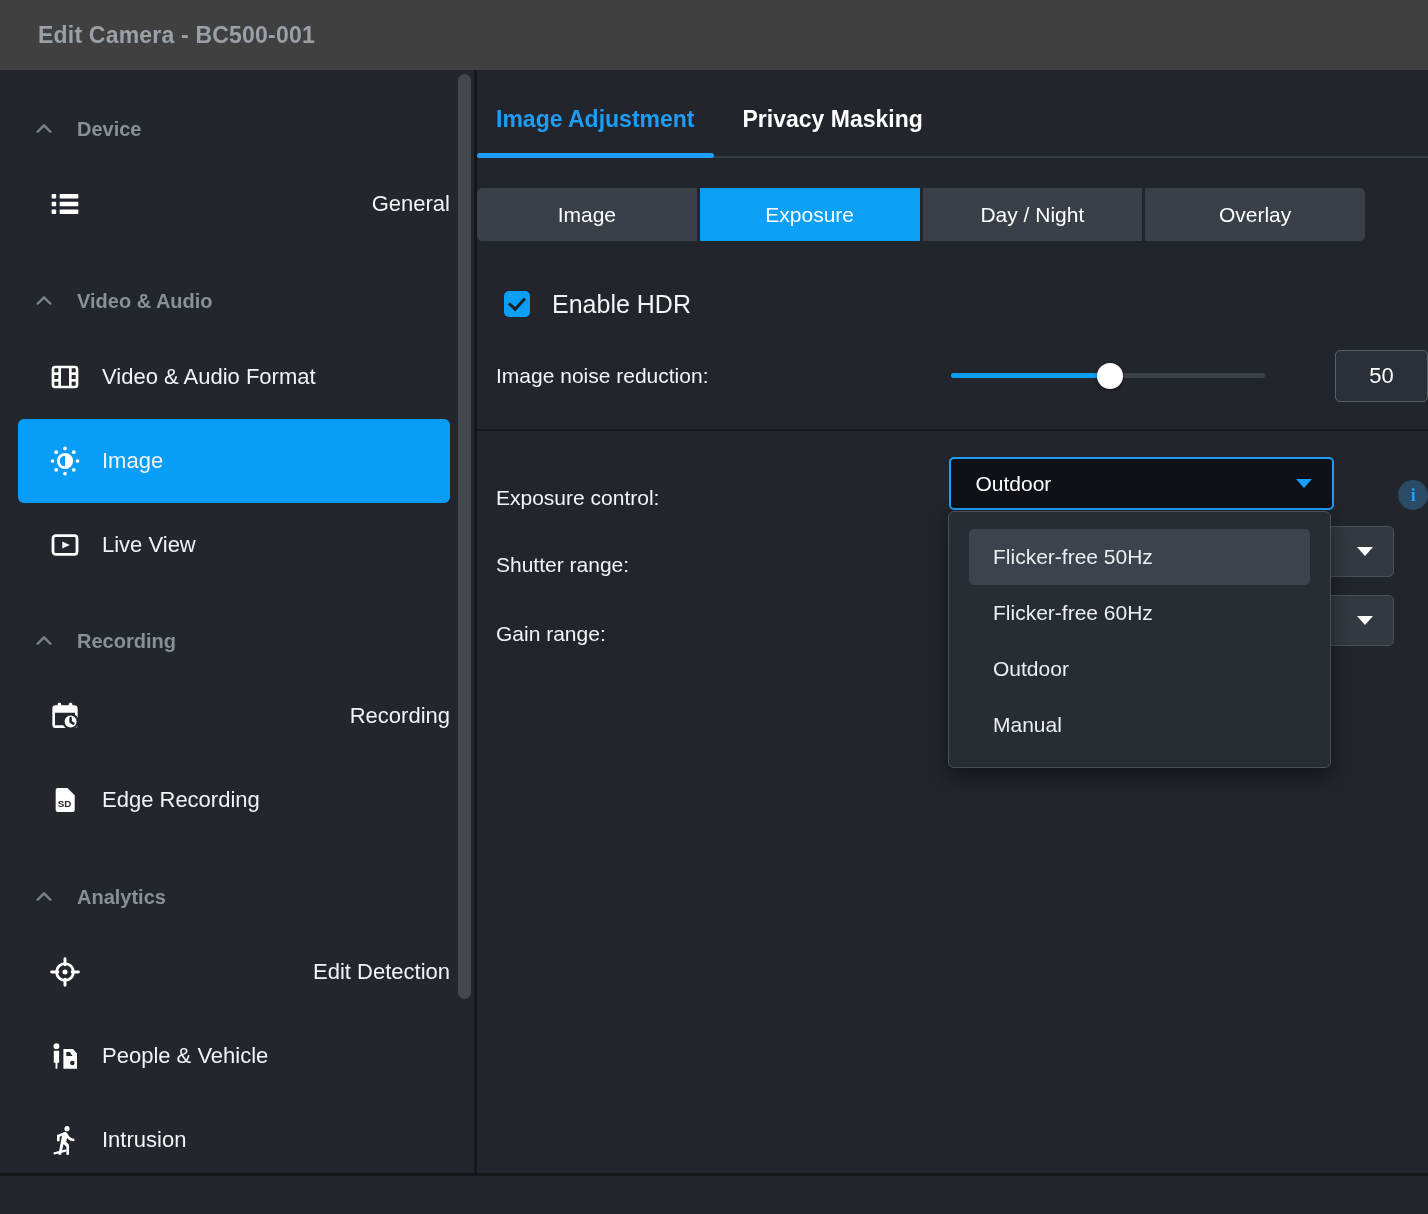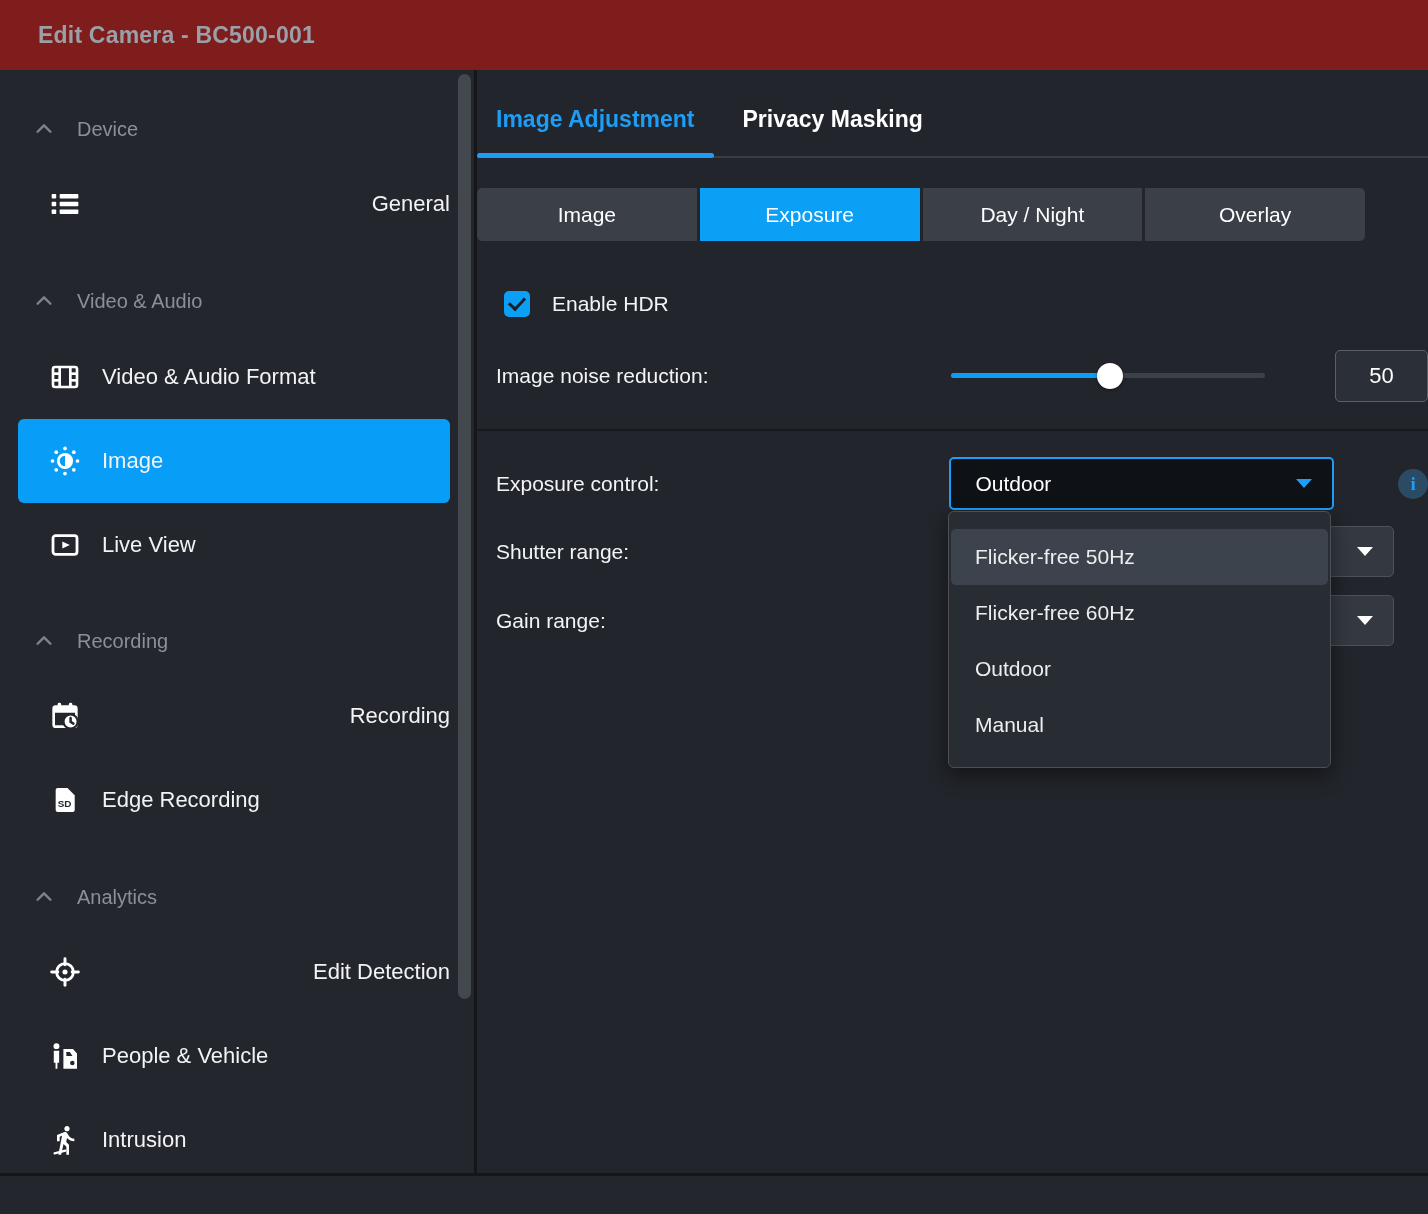--- a/index.html
+++ b/index.html
@@ -1,33 +1,33 @@
 <!DOCTYPE html>
 <html><head>
 <meta charset="utf-8">
 <style>
   * { margin:0; padding:0; box-sizing:border-box; }
   html,body { background:#101113; }
   body { font-family:"Liberation Sans", sans-serif; }
   .app { position:relative; width:1428px; height:1214px; background:#23262c; overflow:hidden; }
 
   
-  .titlebar { height:70px; background:#7f1d1d; display:flex; align-items:center; padding-left:38px; }
+  .titlebar { height:70px; background:#404040; display:flex; align-items:center; padding-left:38px; }
   .titlebar .title { font-size:23px; font-weight:bold; color:#9aa0a8; letter-spacing:.2px; }
 
   
   .content { display:flex; height:1103px; }
   .sidebar { position:relative; width:477px; flex:0 0 477px; background:#23262c;
              border-right:3px solid #141619; padding-top:38px; overflow:hidden; }
   .main { position:relative; flex:1; background:#22252b; overflow:hidden; }
   .footer { height:41px; border-top:3px solid #141619; background:#23262c; }
 
   
   .section-header { display:flex; align-items:center; height:42px; padding-left:33px; gap:22px;
-                    color:#8a9097; font-size:20px; font-weight:normal; cursor:default; }
+                    color:#8a9097; font-size:20px; font-weight:bold; cursor:default; }
   .section-header .chev { width:22px; height:22px; color:#7e838a; display:flex; }
   .nav-item { display:flex; align-items:center; height:84px; margin-left:18px; width:432px;
               border-radius:6px; padding-left:30px; gap:20px; color:#f2f3f5; font-size:22px; }
   .nav-item.selected { background:#089df7; }
   .nav-item .ic { width:34px; height:34px; color:#ffffff; display:flex; align-items:center; justify-content:center; }
   .nav-item .ic svg { width:32px; height:32px; }
   .mt12 { margin-top:12px;justify-content:space-between; } .mt13 { margin-top:13px; } .mt33 { margin-top:33px; } .mt34 { margin-top:34px; }
 
   .scroll-thumb { position:absolute; top:4px; right:3px; width:13px; height:925px;
                   border-radius:7px; background:#43474e; }
@@ -46,56 +46,56 @@
   .seg-btn { flex:1; background:#3b3f48; color:#fff; font-size:21px; display:flex;
              align-items:center; justify-content:center; cursor:pointer; }
   .seg-btn.active { background:#0c9ff6; }
 
   
   .hdr-row { margin-top:50px; display:flex; align-items:center; padding-left:27px; gap:22px; height:26px; }
   .checkbox { position:relative; width:26px; height:26px; border-radius:5px; background:#0c9ff6; cursor:pointer; }
   .checkbox::after { content:""; position:absolute; left:5px; top:6px; width:13px; height:7px;
                      border-left:3px solid #1c2026; border-bottom:3px solid #1c2026;
                      transform:rotate(-47deg); }
-  .ctrl-label { font-size:21px; color:#f2f4f6; }
+  .ctrl-label { font-size:25px; color:#f2f4f6; }
 
   .noise-row { margin-top:31px; display:flex; align-items:center; padding-left:19px; height:56px;justify-content:space-between; }
   .row-label { width:409px; font-size:21px; color:#f2f4f6; }
 
   .slider { position:relative; width:318px; height:26px; cursor:pointer; }
   .slider .track { position:absolute; left:4px; right:0; top:10px; height:5px; border-radius:3px; background:#3c4047; }
   .slider .fill { position:absolute; left:4px; top:10px; height:5px; border-radius:3px; background:#0c9ef5; }
   .slider .thumb { position:absolute; right:-13px; top:-10px; width:26px; height:26px; border-radius:50%;
                    background:#ffffff; box-shadow:0 1px 3px rgba(0,0,0,.5); cursor:grab; }
   .value-box { margin-left:28px; width:93px; height:52px; border:1.5px solid #5b5f67; border-radius:5px;
                background:#2b2f37; color:#fff; font-size:22px; display:flex; align-items:center;
                justify-content:center; }
 
   .divider { margin-top:25px; margin-right:0; height:2px; background:#181a1e; }
 
-  .select-row { display:flex; align-items:center; padding-left:19px;gap:46px; }
+  .select-row { display:flex; align-items:flex-end; padding-left:19px;gap:46px; }
   .row-exposure { margin-top:26px; height:53px; }
   .row-shutter { margin-top:16px; height:51px; }
   .row-gain { margin-top:18px; height:51px; }
 
   .select { display:flex; align-items:center; justify-content:space-between;
             padding:0 20px 0 24px; border-radius:5px; font-size:21px; color:#fff; cursor:pointer; }
   .select.focused { width:386px; height:53px; background:#0e1116; border:2px solid #1e9df6; }
   .select.plain { width:443px; height:51px; background:#343941; border:1px solid #4c515a; }
   .caret { width:0; height:0; border-left:8px solid transparent; border-right:8px solid transparent;
            border-top:9px solid #fff; }
   .caret.blue { border-top-color:#1e9df6; }
 
   .info-badge { margin-left:18px; width:30px; height:30px; border-radius:50%; background:#2b4a63;
                 display:flex; align-items:center; justify-content:center; cursor:pointer;
                 font-family:"Liberation Serif", serif; font-weight:bold; font-size:19px; color:#1f9df8; }
 
   
   .dropdown-menu { position:absolute; left:948px; top:511px; width:383px; background:#282c33;
-                   border:1px solid #4b4f57; border-radius:6px; padding:17px 2px 14px;
+                   border:1px solid #4b4f57; border-radius:6px; padding:17px 20px 14px;
                    box-shadow:0 8px 20px rgba(0,0,0,.45); z-index:5; }
   .menu-item { height:56px; display:flex; align-items:center; padding-left:24px; font-size:21px;
                color:#eceef0; border-radius:5px; cursor:pointer; }
   .menu-item.highlighted { background:#3d434c; }
 </style>
 </head>
 <body>
 
 <div class="app">
 

